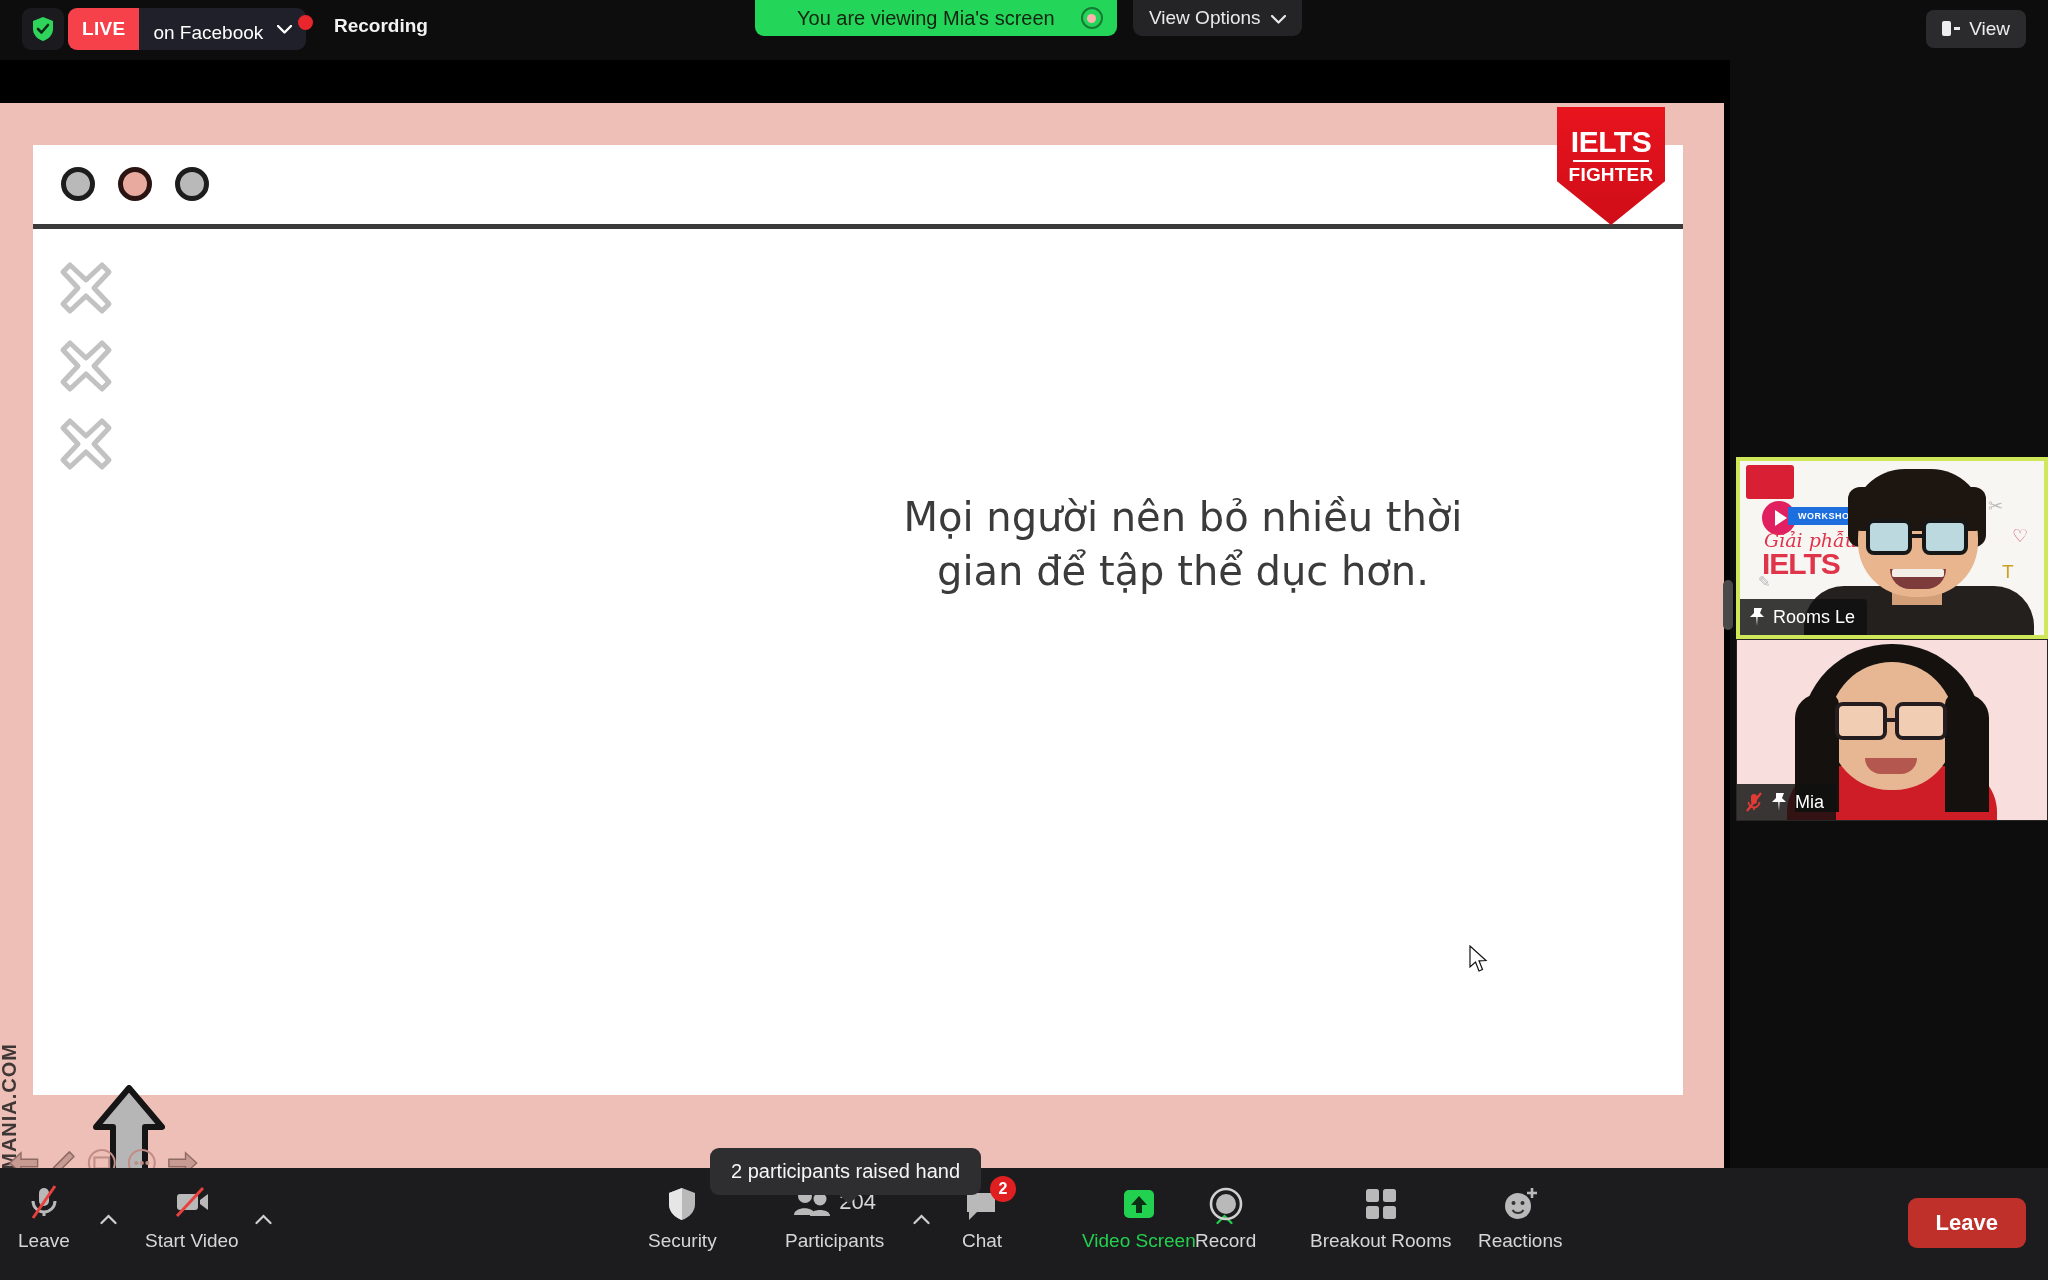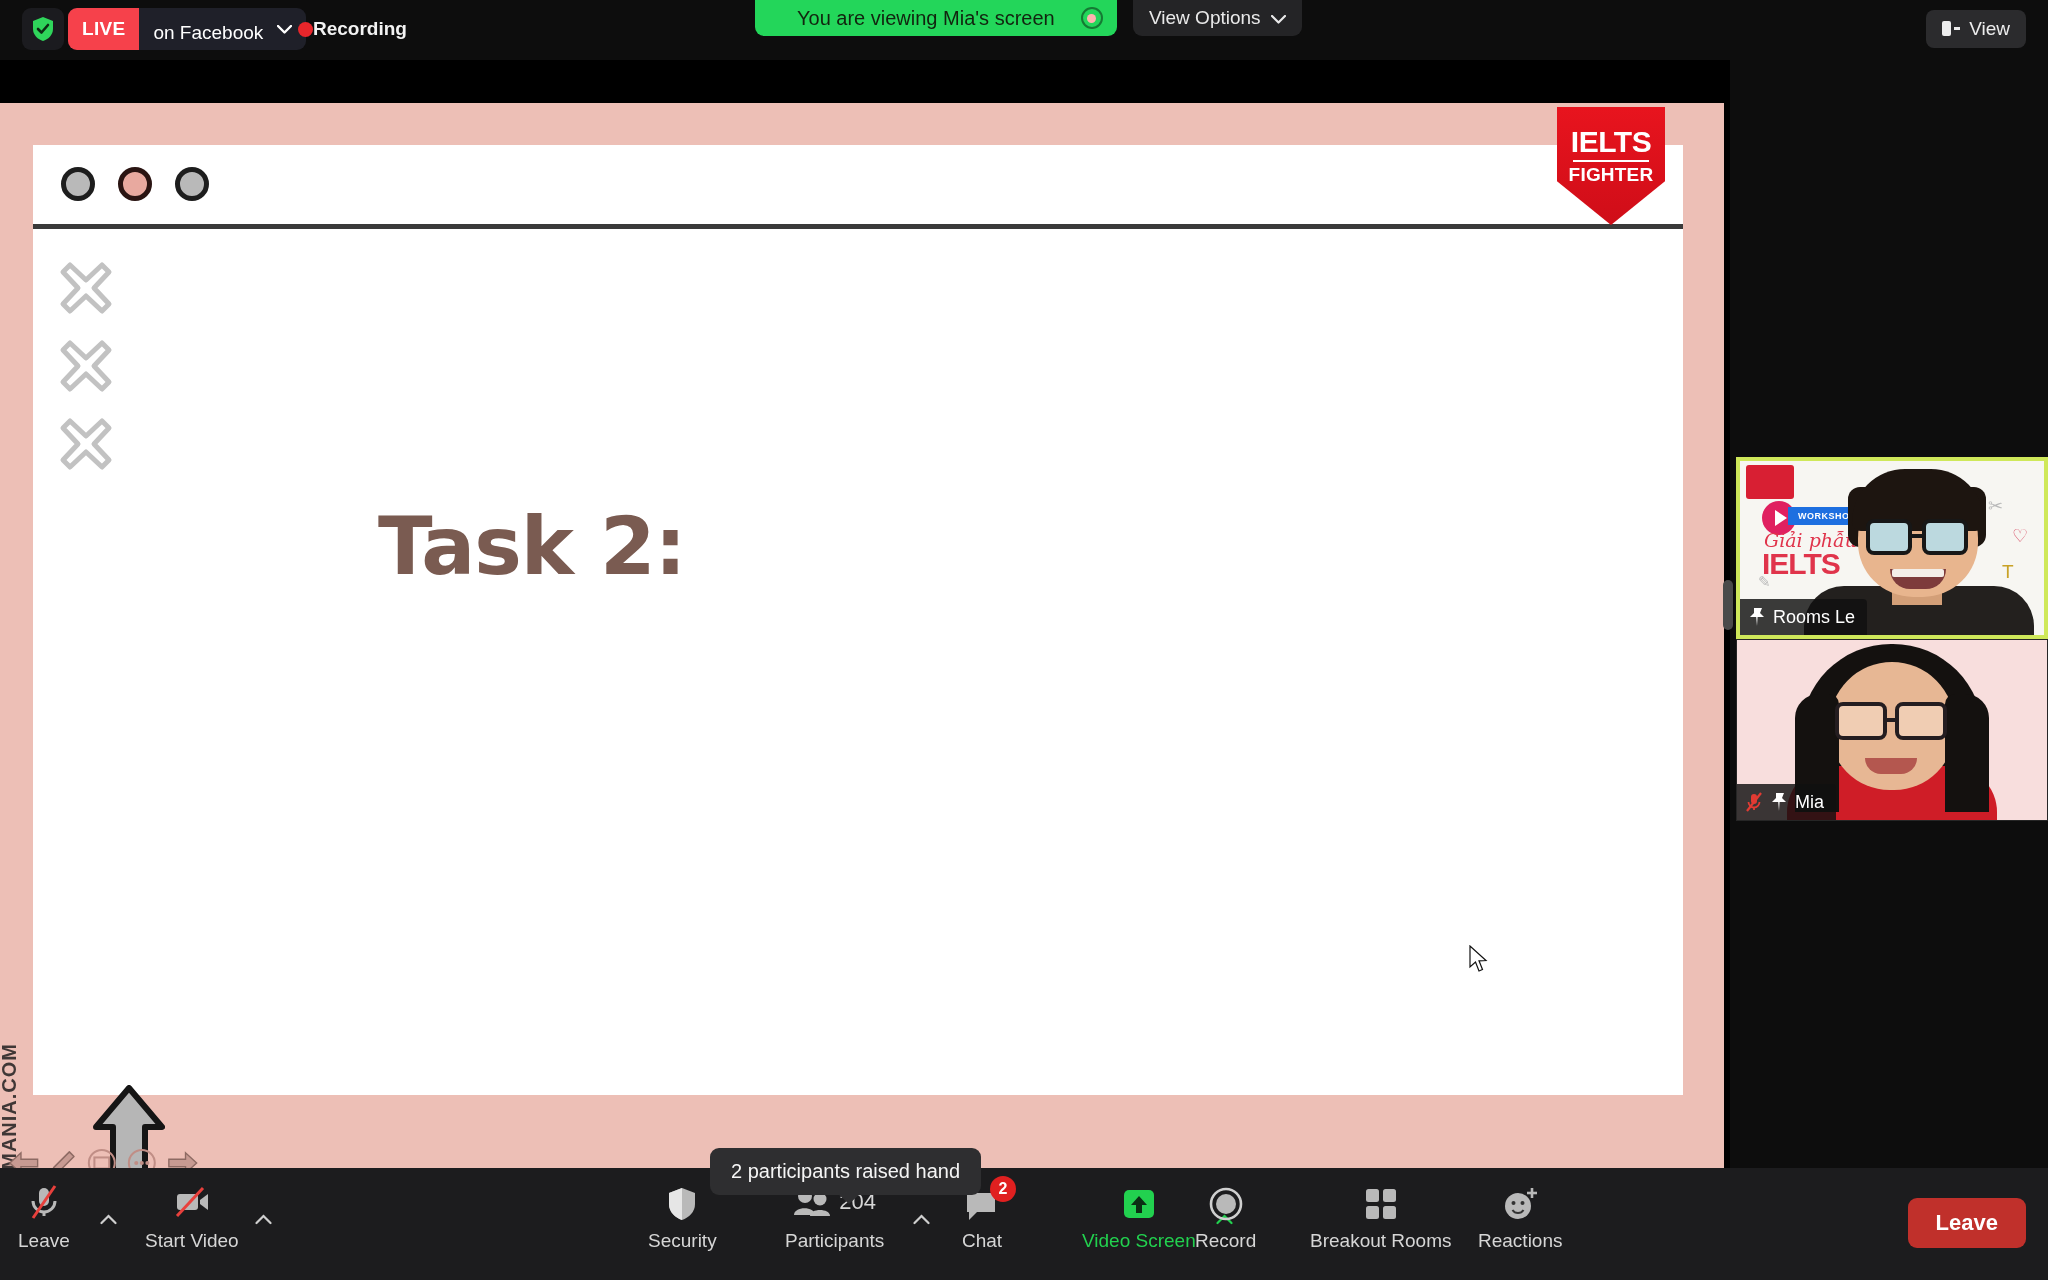--- a/index.html
+++ b/index.html
@@ -31,22 +31,22 @@
     display: flex; align-items: center; padding: 0 14px; letter-spacing: .3px;
   }
   .live-pill .live-where {
     color: #ffffff; font-size: 19px; display: flex; align-items: center;
     padding: 8px 10px 0 14px;
   }
   .live-pill .caret {
     display: flex; align-items: center; padding: 0 14px 0 4px;
   }
   .rec-wrap {
-    position: absolute; left: 298px; top: 8px; height: 42px;
-    display: flex; align-items: center; gap: 0;
+    position: absolute; left: 298px; top: 15px; height: 42px;
+    display: flex; gap: 21px;
   }
   .rec-dot { width: 15px; height: 15px; border-radius: 50%; background: #e8262b; }
   .rec-text { color: #f2f2f2; font-size: 19px; font-weight: bold; }
 
   .viewing-banner {
     position: absolute; left: 755px; top: 0; height: 36px;
     background: #23d65a; border-radius: 0 0 9px 9px;
     display: flex; align-items: center; padding: 0 14px 0 42px;
     color: #12240f; font-size: 20px;
   }
@@ -312,21 +312,21 @@
               <path d="M12 5 L28 20 L44 5 L51 12 L36 28 L51 44 L44 51 L28 36 L12 51 L5 44 L20 28 L5 12 Z" fill="none" stroke="#c2c2c2" stroke-width="5" stroke-linejoin="round"></path>
             </svg>
           <svg class="xm" viewBox="0 0 56 56">
               <path d="M12 5 L28 20 L44 5 L51 12 L36 28 L51 44 L44 51 L28 36 L12 51 L5 44 L20 28 L5 12 Z" fill="none" stroke="#c2c2c2" stroke-width="5" stroke-linejoin="round"></path>
             </svg>
           <svg class="xm" viewBox="0 0 56 56">
               <path d="M12 5 L28 20 L44 5 L51 12 L36 28 L51 44 L44 51 L28 36 L12 51 L5 44 L20 28 L5 12 Z" fill="none" stroke="#c2c2c2" stroke-width="5" stroke-linejoin="round"></path>
             </svg>
         </div>
 
-        <div class="task-label">Task 2:</div>
+        <div class="viet-text">Mọi người nên bỏ nhiều thời gian để tập thể dục hơn.</div>
 
         <div class="big-arrow">
           <svg width="72" height="104" viewBox="0 0 72 104">
               <path d="M36 3 L69 42 L52 42 L52 101 L20 101 L20 42 L3 42 Z" fill="#b6b6b6" stroke="#151515" stroke-width="6" stroke-linejoin="round"></path>
             </svg>
         </div>
         <div class="plus-row">
           <span>+</span>
           <span>+</span>
           <span>+</span>

